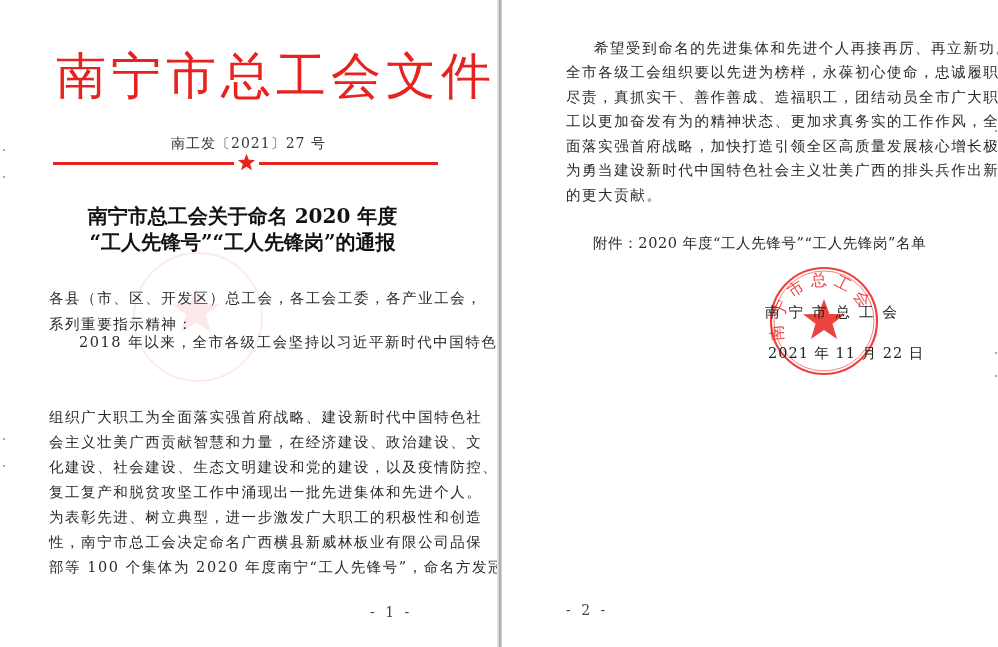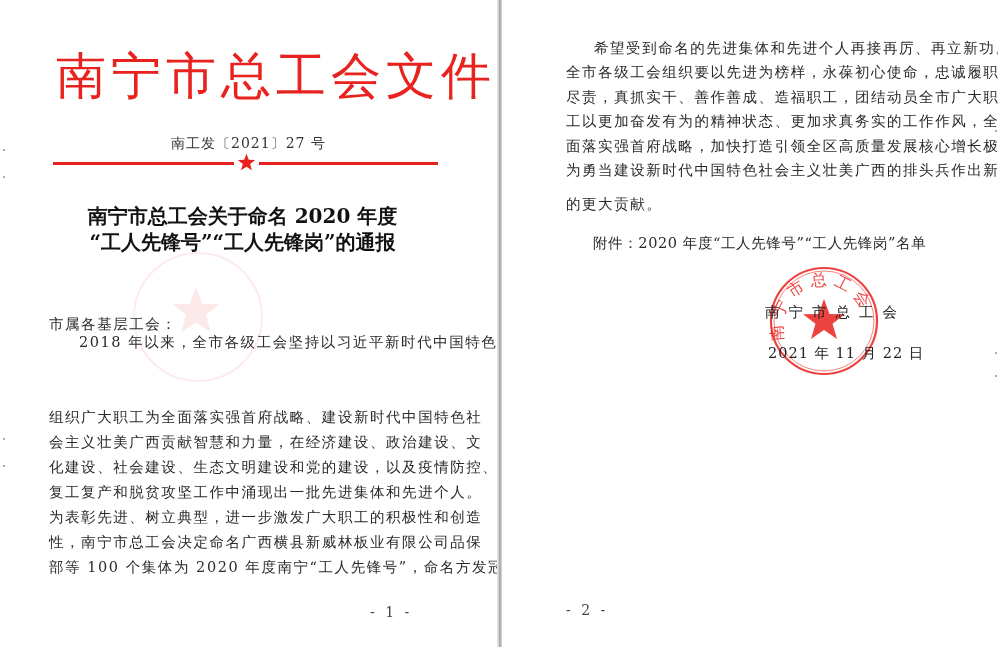--- a/index.html
+++ b/index.html
@@ -84,21 +84,22 @@
   <div class="red-rule rule-right"></div>
 
   <div class="bleed-stamp"></div>
   <svg class="bleed-star" viewBox="0 0 24 24">
     <polygon points="12,1 14.9,8.6 23,8.9 16.6,13.9 18.9,21.8 12,17.3 5.1,21.8 7.4,13.9 1,8.9 9.1,8.6" fill="#e8231f"></polygon>
   </svg>
 
   <div class="doc-title t1">南宁市总工会关于命名 2020 年度</div>
   <div class="doc-title t2">“工人先锋号”“工人先锋岗”的通报</div>
 
-  <div class="line" style="left:49px; top:314px;">市属各基层工会：</div>
+  <div class="line" style="left:49px; top:288px;">各县（市、区、开发区）总工会，各工会工委，各产业工会，</div>
+  <div class="line" style="left:49px; top:314px;">系列重要指示精神：</div>
   <div class="line" style="left:79px; top:332px;">2018 年以来，全市各级工会坚持以习近平新时代中国特色</div>
   <div class="line" style="left:49px; top:407px;">组织广大职工为全面落实强首府战略、建设新时代中国特色社</div>
   <div class="line" style="left:49px; top:457px;">化建设、社会建设、生态文明建设和党的建设，以及疫情防控、</div>
   <div class="line" style="left:49px; top:432px;">会主义壮美广西贡献智慧和力量，在经济建设、政治建设、文</div>
   <div class="line" style="left:49px; top:482px;">复工复产和脱贫攻坚工作中涌现出一批先进集体和先进个人。</div>
   <div class="line" style="left:49px; top:532px;">性，南宁市总工会决定命名广西横县新威林板业有限公司品保</div>
   <div class="line" style="left:49px; top:507px;">为表彰先进、树立典型，进一步激发广大职工的积极性和创造</div>
   <div class="line" style="left:49px; top:557px;">部等 100 个集体为 2020 年度南宁“工人先锋号”，命名方发冠</div>
 
   <div class="page-num" style="left:370px; top:604px;">- 1 -</div>
@@ -112,21 +113,21 @@
 <div class="gutter"></div>
 
 <div class="page" id="page-right"></div>
 
 <div class="line" style="left:594px; top:38px;">希望受到命名的先进集体和先进个人再接再厉、再立新功。</div>
 <div class="line" style="left:566px; top:62px;">全市各级工会组织要以先进为榜样，永葆初心使命，忠诚履职</div>
 <div class="line" style="left:566px; top:87px;">尽责，真抓实干、善作善成、造福职工，团结动员全市广大职</div>
 <div class="line" style="left:566px; top:111px;">工以更加奋发有为的精神状态、更加求真务实的工作作风，全</div>
 <div class="line" style="left:566px; top:136px;">面落实强首府战略，加快打造引领全区高质量发展核心增长极，</div>
 <div class="line" style="left:566px; top:160px;">为勇当建设新时代中国特色社会主义壮美广西的排头兵作出新</div>
-<div class="line" style="left:566px; top:194px;text-align:center;">的更大贡献。</div>
+<div class="line" style="left:566px; top:185px;text-align:center;">的更大贡献。</div>
 
 <div class="line" style="left:593px; top:233px; letter-spacing:0.6px;">附件：2020 年度“工人先锋号”“工人先锋岗”名单</div>
 
 <svg class="seal" viewBox="0 0 112 112">
   <circle cx="56" cy="56" r="53" fill="none" stroke="#e8231f" stroke-width="2.2" opacity="0.85"></circle>
   <circle cx="56" cy="56" r="50" fill="none" stroke="#e8231f" stroke-width="0.8" opacity="0.7"></circle>
   <defs>
     <path id="seal-arc" d="M 18,80 A 42,42 0 1,1 94,80"></path>
   </defs>
   <text font-size="16" fill="#e8231f" opacity="0.85" letter-spacing="6" font-family="DejaVu Sans, sans-serif">

